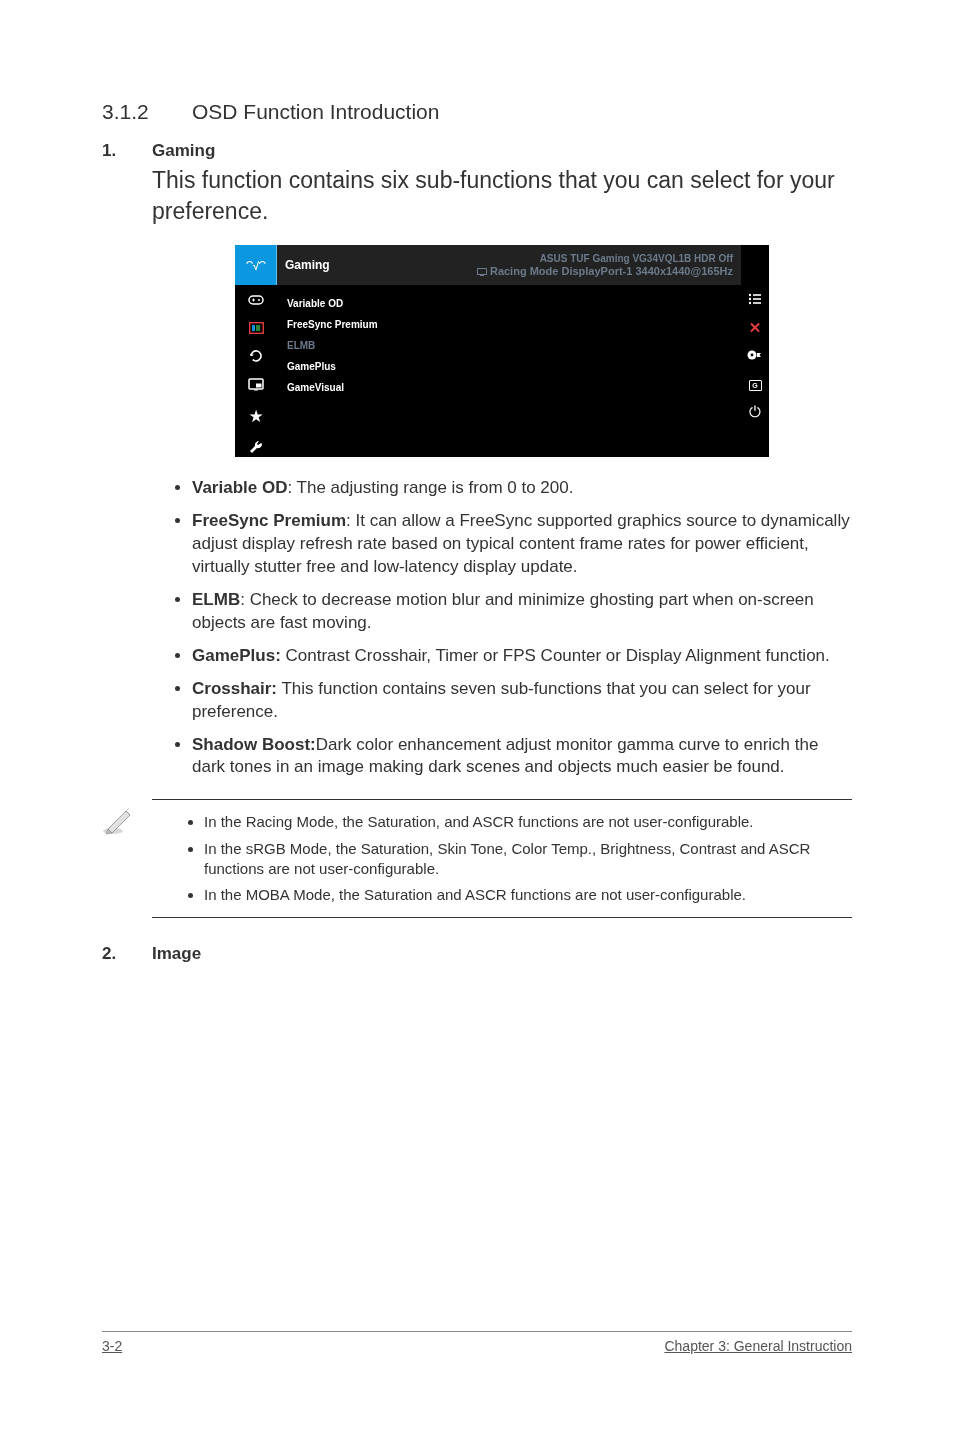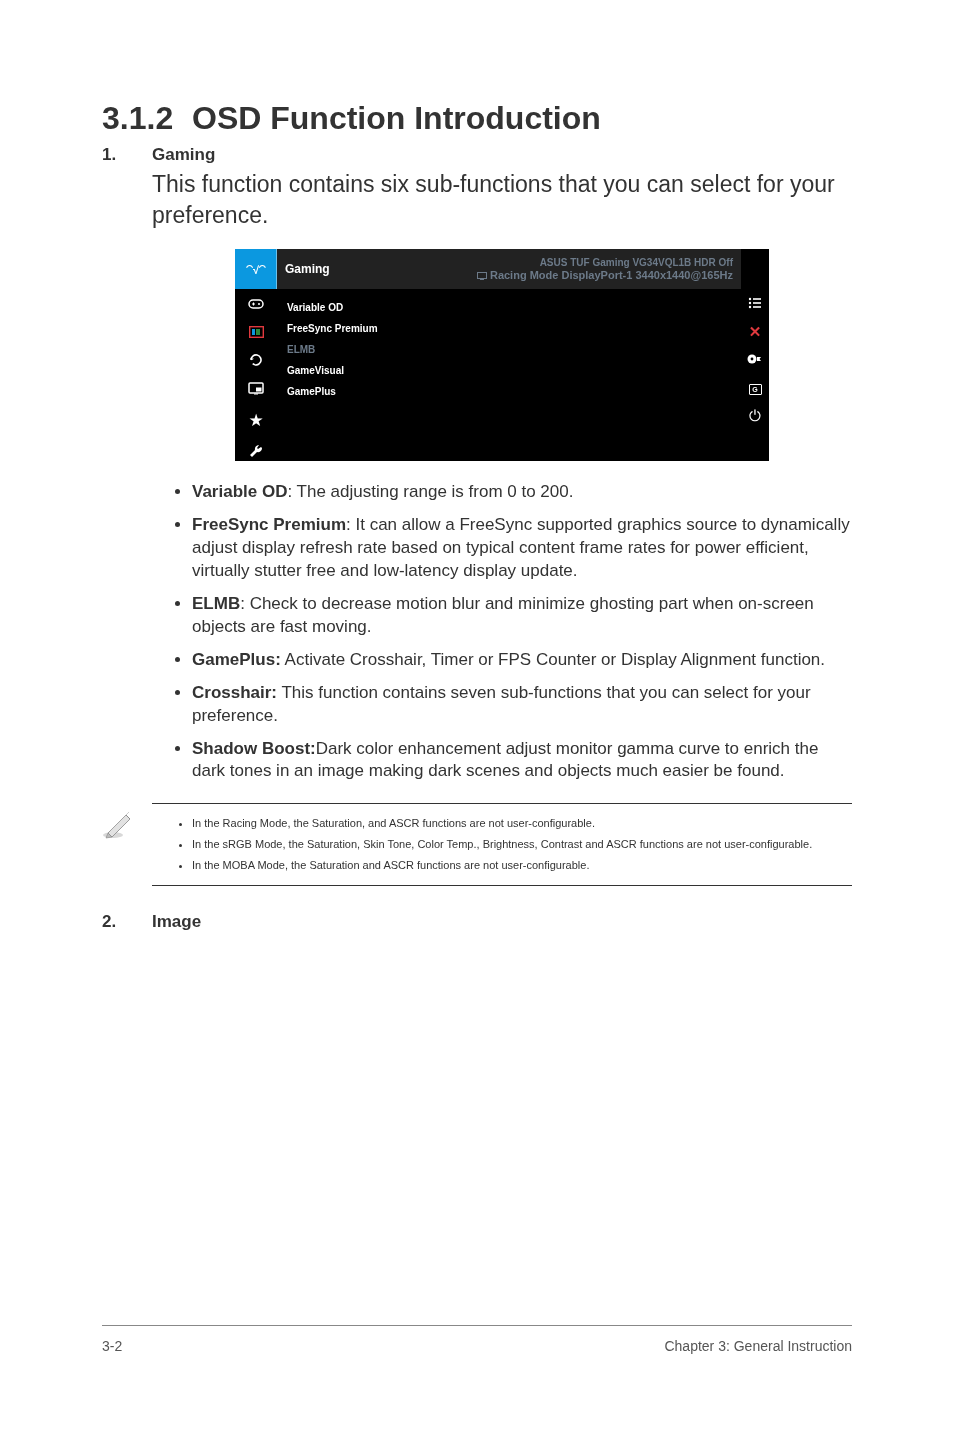--- a/index.html
+++ b/index.html
@@ -1,18 +1,18 @@
 <!DOCTYPE html>
 <html><head>
   <meta charset="utf-8">
   <style>
     * { margin: 0; padding: 0; box-sizing: border-box; }
     body { width: 954px; height: 1438px; background: #fff; font-family: Arial, Helvetica, sans-serif; color: #333; }
     .page { padding: 100px 102px 0 102px; }
-    h1.sec { font-size: 32px; font-weight: bold; margin-bottom: 8px; }
+    h1.sec { font-size: 21px; font-weight: normal; margin-bottom: 17px; }
     h1.sec .num { display: inline-block; width: 90px; }
     .sub-row { display: flex; }
     .sub-num { width: 50px; font-weight: bold; font-size: 17px; color: #333; }
     .sub-body { flex: 1; }
     .sub-body h2 { font-size: 17px; font-weight: bold; margin-bottom: 4px; }
     .intro { font-size: 23px; line-height: 1.35; color: #333; margin-bottom: 18px; }
     .osd { width: 534px; height: 212px; margin: 0 auto 20px auto; background: #000; position: relative; display: flex; }
     .osd .left-icons { width: 42px; display: flex; flex-direction: column; }
     .osd .hcell { height: 40px; background: #0b98e0; display: flex; align-items: center; justify-content: center; position: relative; }
     .osd .hcell::after { content: ""; position: absolute; right: 0; top: 0; bottom: 0; width: 1px; background: rgba(255,255,255,0.4); }
@@ -31,22 +31,22 @@
     .osd .right-icons .ri { font-size: 13px; color: #fff; }
     .osd .right-icons .ri.red { color: #e0393e; }
     .osd .right-icons .menureal { font-size: 11px; }
     ul.bullets { list-style: disc; padding-left: 40px; margin: 6px 0; }
     ul.bullets > li { font-size: 17px; line-height: 1.35; color: #333; margin-bottom: 10px; }
     ul.bullets > li b { font-weight: bold; }
     .note-block { display: flex; margin-top: 10px; }
     .note-icon-col { width: 50px; display: flex; justify-content: flex-start; align-items: flex-start; padding-top: 6px; }
     .note-body { flex: 1; border-top: 1px solid #333; border-bottom: 1px solid #333; padding: 6px 0; }
     .note-body ul { list-style: disc; padding-left: 40px; }
-    .note-body li { font-size: 11px; line-height: 1.35; color: #333; margin: 6px 0; }
-    .footer { position: absolute; bottom: 84px; left: 102px; right: 102px; border-top: 1px solid #888; padding-top: 12px; display: flex; justify-content: space-between; font-size: 14px; color: #555; }
+    .note-body li { font-size: 15px; line-height: 1.35; color: #333; margin: 6px 12px; }
+    .footer { position: absolute; bottom: 84px; left: 102px; right: 102px; border-top: 1px solid #888; padding-top: 6px; display: flex; justify-content: space-between; font-size: 14px; color: #555; text-decoration: underline; }
     .pulse { color:#fff; font-size:11px; font-weight:bold; }
     .icon-svg { display: inline-block; }
     .gbox { width:13px; height:11px; border:1.5px solid #fff; border-radius:1px; display:inline-flex; align-items:center; justify-content:center; font-size:7px; font-weight:bold; color:#fff; font-family:Arial; }
     .sub-row.second { margin-top: 26px; }
   </style>
 </head>
 <body>
 
 <div class="page">
   <h1 class="sec">
@@ -98,22 +98,22 @@
               <div class="l2"><svg width="10" height="8" viewBox="0 0 10 8" style="vertical-align:-1px">
                     <rect x="0.5" y="0.5" width="9" height="6" fill="none" stroke="#6c7a89" stroke-width="1"></rect>
                     <rect x="3" y="7" width="4" height="1" fill="#6c7a89"></rect>
                   </svg> <span>Racing Mode DisplayPort-1 3440x1440@165Hz</span></div>
             </div>
           </div>
           <div class="items">
             <div class="item">Variable OD</div>
             <div class="item">FreeSync Premium</div>
             <div class="item dim">ELMB</div>
+            <div class="item">GamePlus</div>
             <div class="item">GameVisual</div>
-            <div class="item">GamePlus</div>
           </div>
         </div>
         <div class="right-icons">
           <span class="ri menureal"><svg width="14" height="12" viewBox="0 0 14 12">
                 <circle cx="2" cy="2" r="1.2" fill="#fff"></circle>
                 <rect x="5" y="1.2" width="8" height="1.6" fill="#fff"></rect>
                 <circle cx="2" cy="6" r="1.2" fill="#fff"></circle>
                 <rect x="5" y="5.2" width="8" height="1.6" fill="#fff"></rect>
                 <circle cx="2" cy="10" r="1.2" fill="#fff"></circle>
                 <rect x="5" y="9.2" width="8" height="1.6" fill="#fff"></rect>
@@ -126,21 +126,21 @@
               </svg></span>
           <span class="ri"><span class="gbox">G</span></span>
           <span class="ri" style="font-size:15px;">⏻</span>
         </div>
       </div>
 
       <ul class="bullets">
         <li><b>Variable OD</b><span>: </span><span>The adjusting range is from 0 to 200.</span></li>
         <li><b>FreeSync Premium</b><span>: </span><span>It can allow a FreeSync supported graphics source to dynamically adjust display refresh rate based on typical content frame rates for power efficient, virtually stutter free and low-latency display update.</span></li>
         <li><b>ELMB</b><span>: </span><span>Check to decrease motion blur and minimize ghosting part when on-screen objects are fast moving.</span></li>
-        <li><b>GamePlus:</b><span> </span><span>Activate Crosshair, Timer or FPS Counter or Display Alignment function.</span></li>
+        <li><b>GamePlus:</b><span> </span><span>Contrast Crosshair, Timer or FPS Counter or Display Alignment function.</span></li>
         <li><b>Crosshair:</b><span> </span><span>This function contains seven sub-functions that you can select for your preference.</span></li>
         <li><b>Shadow Boost:</b><span></span><span>Dark color enhancement adjust monitor gamma curve to enrich the dark tones in an image making dark scenes and objects much easier be found.</span></li>
       </ul>
     </div>
   </div>
 
   <div class="note-block">
     <div class="note-icon-col">
       <span>
         <svg width="34" height="30" viewBox="0 0 34 30">

